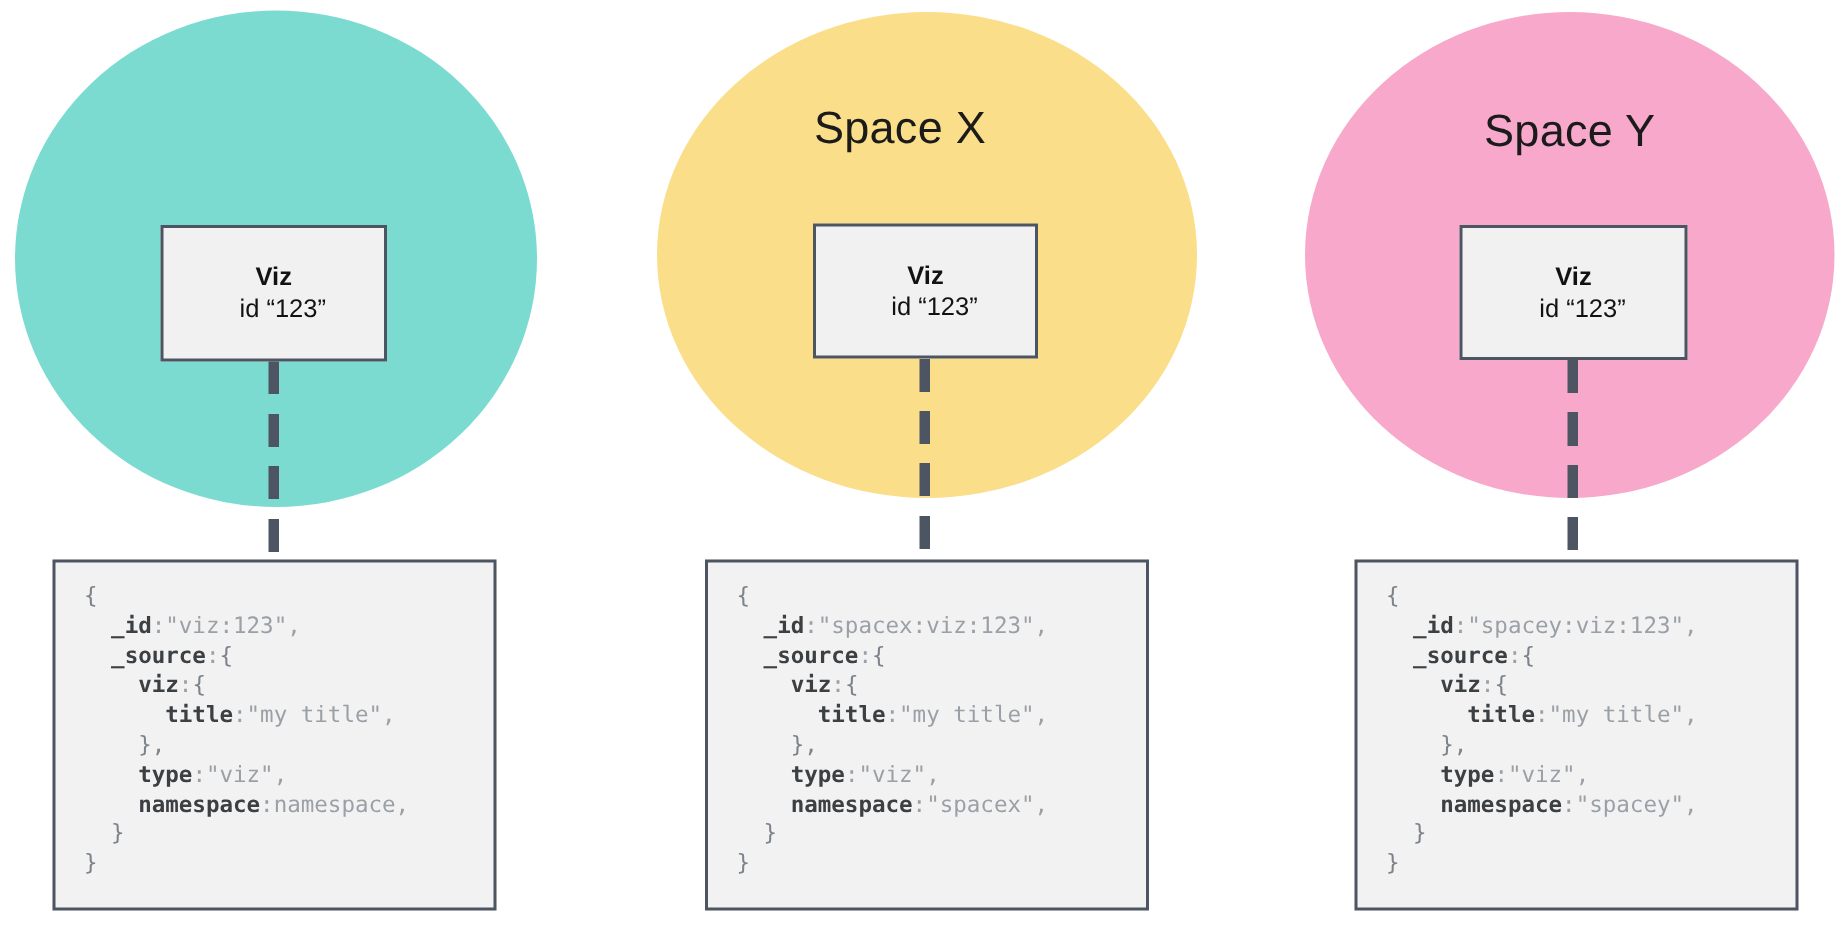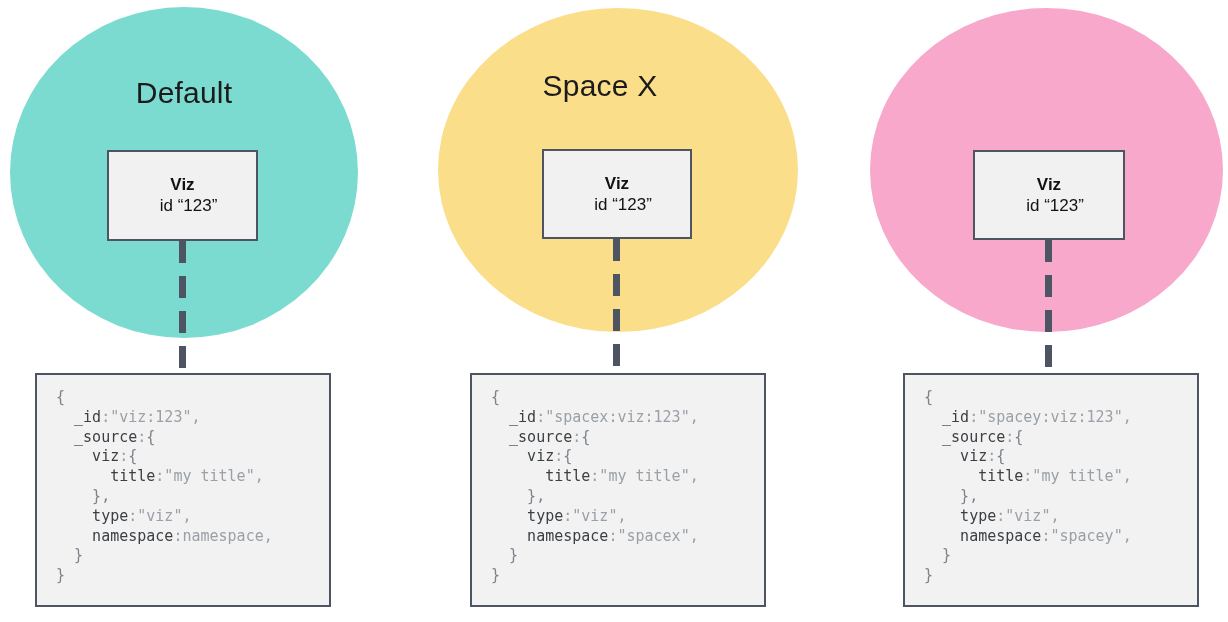--- a/index.html
+++ b/index.html
@@ -28,21 +28,21 @@
   .code-box{
     position:absolute;box-sizing:border-box;
     background:var(--code-fill,#f2f2f3);
     border:2px solid var(--box-border,#4d5563);
   }
   .code-box pre{
     margin:0;padding:13px 0 0 19px;
     font-family:"DejaVu Sans Mono","Liberation Mono",monospace;
     font-size:15px;line-height:19.8px;
   }
-  .tok-k{color:var(--key,#3c4043);font-weight:normal;}
+  .tok-k{color:var(--key,#3c4043);font-weight:bold;}
   .tok-p{color:var(--punct,#7d838a);}
   .tok-v{color:var(--value,#9aa0a6);}
 
   
   .circle.c0{left:10px;top:7px;width:348px;height:331px;}
   .circle.c1{left:438px;top:8px;width:360px;height:324px;}
   .circle.c2{left:870px;top:8px;width:353px;height:324px;}
 
   .circle-label.c0{left:10px;top:77px;width:348px;}
   .circle-label.c1{left:420px;top:70px;width:360px;}
@@ -59,21 +59,20 @@
   .code-box.c0{left:35px;top:373px;width:296px;height:234px;}
   .code-box.c1{left:470px;top:373px;width:296px;height:234px;}
   .code-box.c2{left:903px;top:373px;width:296px;height:234px;}
 </style>
 </head>
 <body>
 
 <div class="canvas">
 
   <div class="circle c0" style="background: rgb(124, 219, 209);"></div>
-  <div class="circle-label c0">Default</div>
   <div class="viz-box c0">
     <div class="viz-title">Viz</div>
     <div class="viz-id">id “123”</div>
   </div>
   <div class="dash-line c0"></div>
   <div class="code-box c0">
     <pre><span class="tok-p">{</span>
 <span class="tok-k">  _id</span><span class="tok-v">:"viz:123",</span>
 <span class="tok-k">  _source</span><span class="tok-v">:</span><span class="tok-p">{</span>
 <span class="tok-k">    viz</span><span class="tok-v">:</span><span class="tok-p">{</span>
@@ -101,20 +100,21 @@
 <span class="tok-k">      title</span><span class="tok-v">:"my title",</span>
 <span class="tok-p">    },</span>
 <span class="tok-k">    type</span><span class="tok-v">:"viz",</span>
 <span class="tok-k">    namespace</span><span class="tok-v">:"spacex",</span>
 <span class="tok-p">  }</span>
 <span class="tok-p">}</span>
 </pre>
   </div>
 
   <div class="circle c2" style="background: rgb(247, 168, 203);"></div>
+  <div class="circle-label c2">Space Y</div>
   <div class="viz-box c2">
     <div class="viz-title">Viz</div>
     <div class="viz-id">id “123”</div>
   </div>
   <div class="dash-line c2"></div>
   <div class="code-box c2">
     <pre><span class="tok-p">{</span>
 <span class="tok-k">  _id</span><span class="tok-v">:"spacey:viz:123",</span>
 <span class="tok-k">  _source</span><span class="tok-v">:</span><span class="tok-p">{</span>
 <span class="tok-k">    viz</span><span class="tok-v">:</span><span class="tok-p">{</span>

